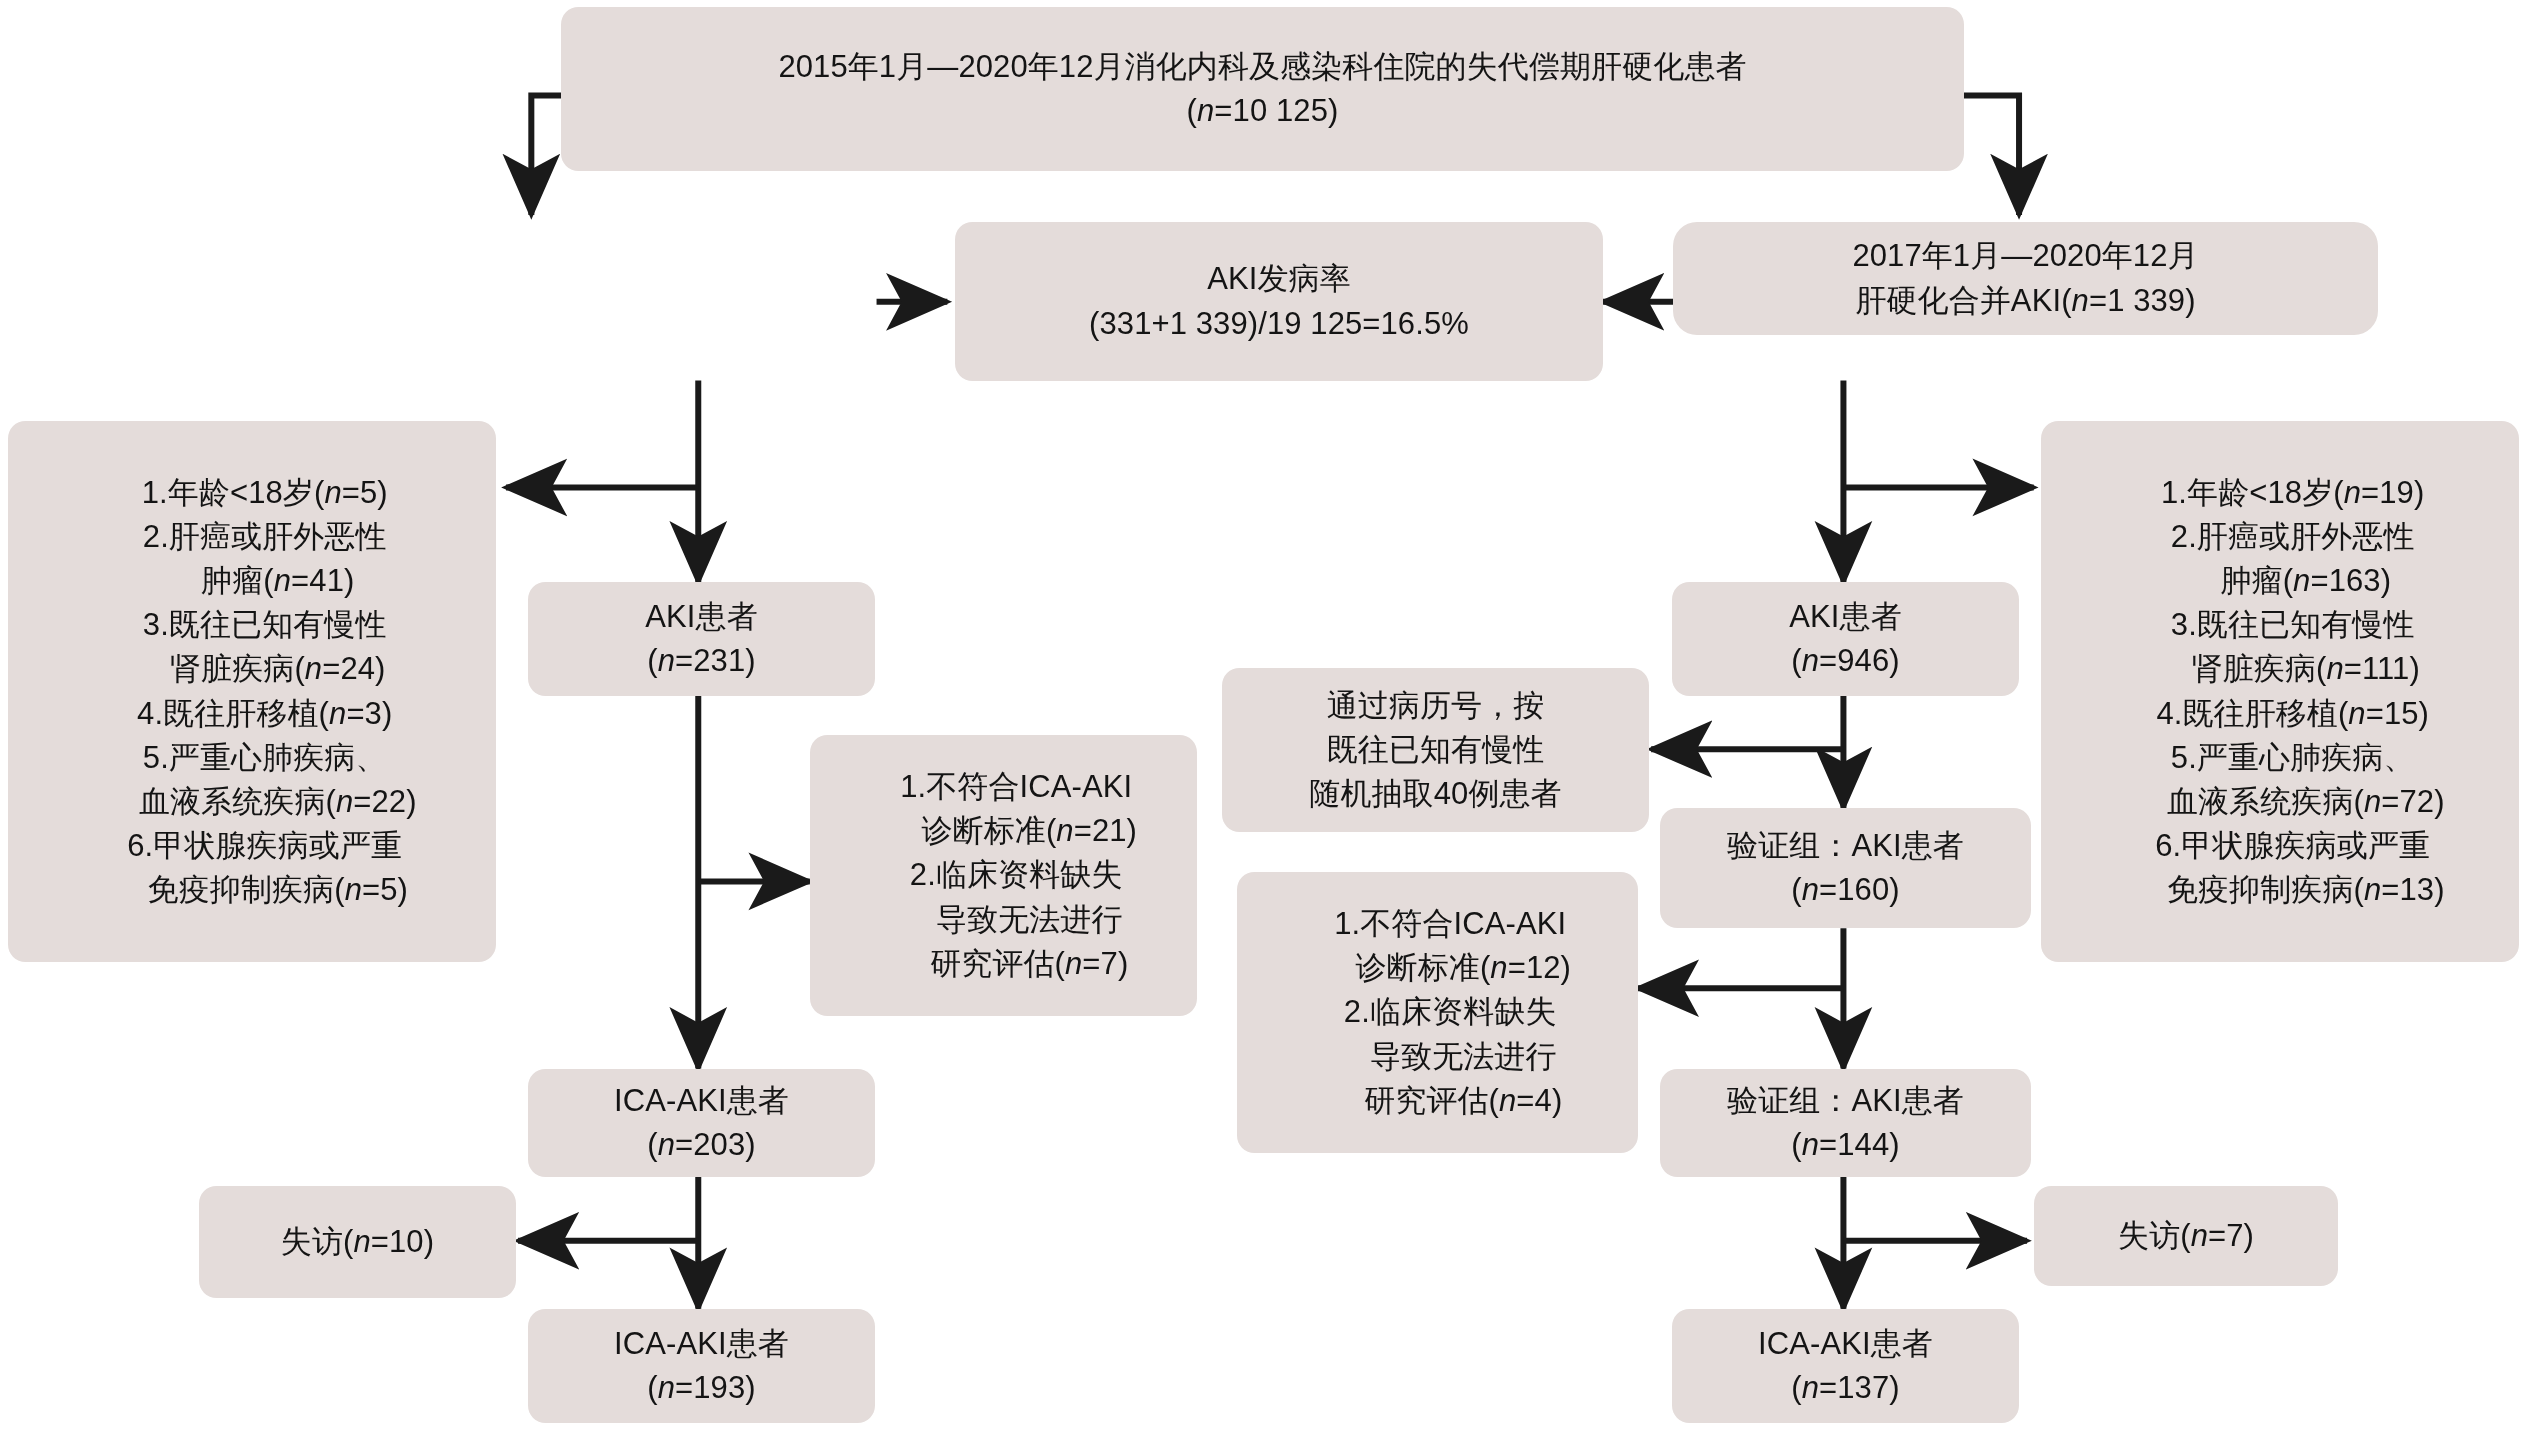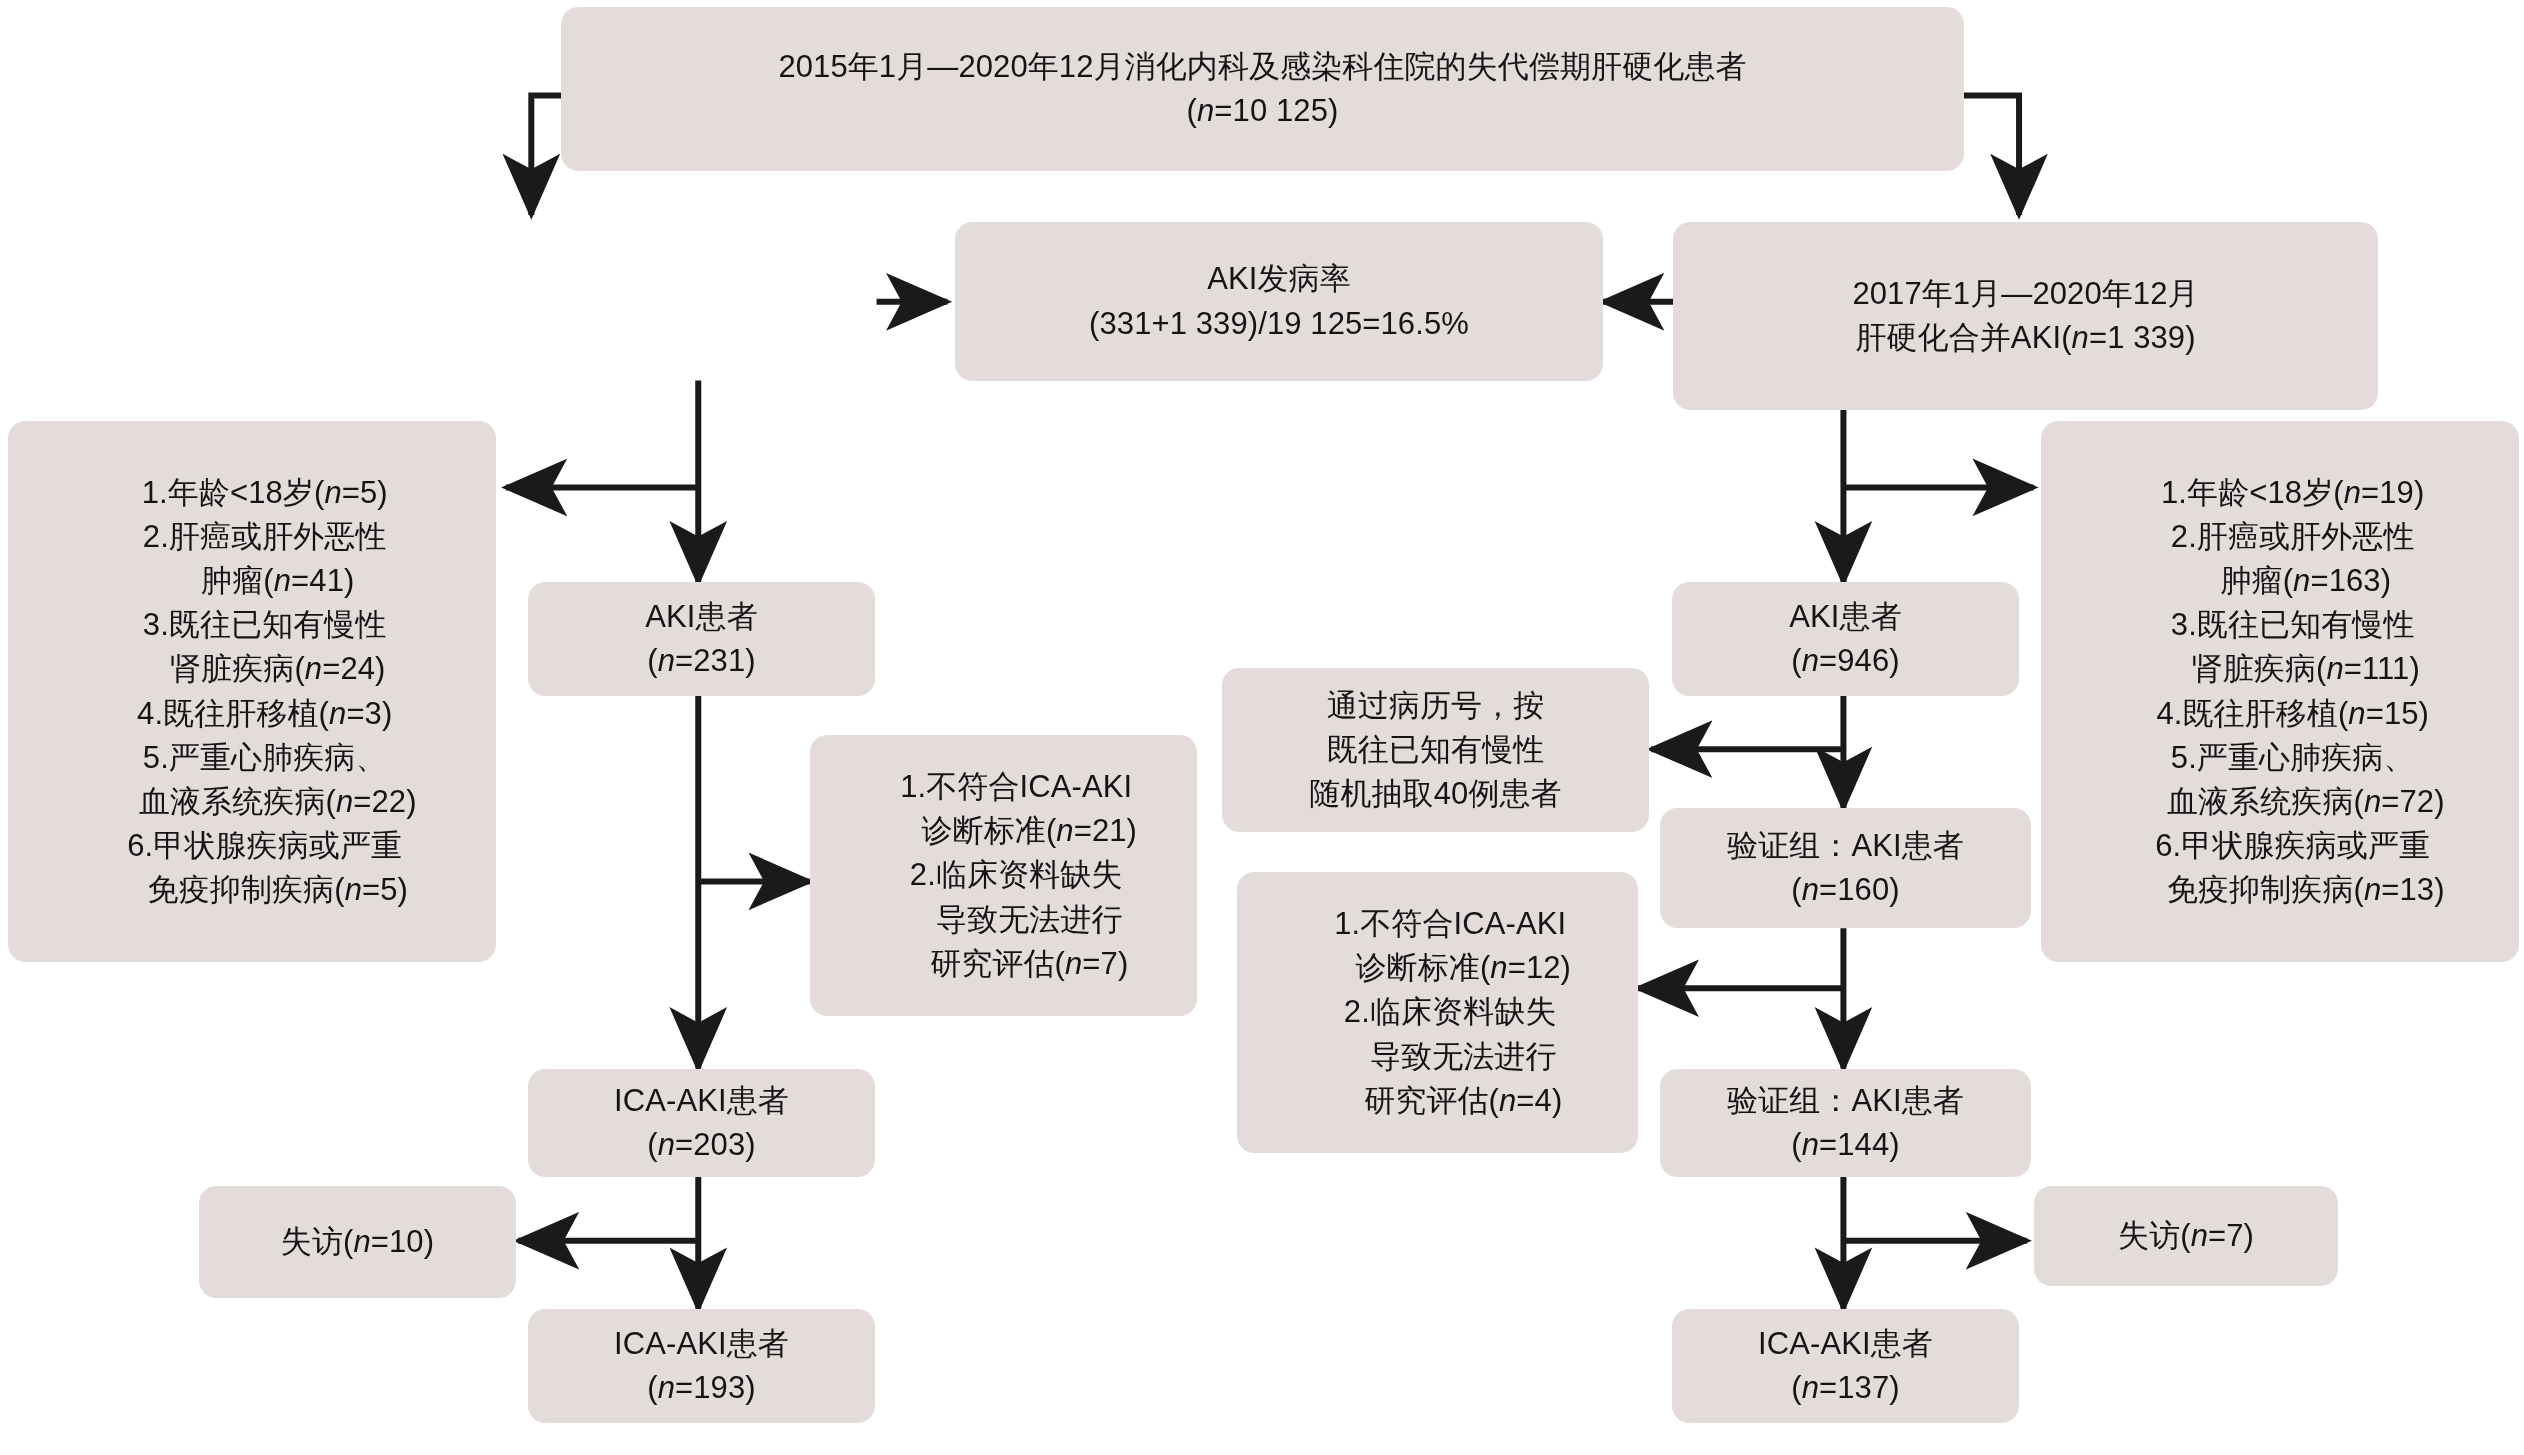--- a/index.html
+++ b/index.html
@@ -84,21 +84,21 @@
     <span class="ln">2015年1月—2020年12月消化内科及感染科住院的失代偿期肝硬化患者</span>
     <span class="ln">(<span class="ital">n</span>=10 125)</span>
   </div>
 
 
   <div class="box center" style="left:955px;top:222px;width:648px;height:159px;">
     <span class="ln">AKI发病率</span>
     <span class="ln">(331+1 339)/19 125=16.5%</span>
   </div>
 
-  <div class="box center" style="left:1673px;top:222px;width:705px;height:188px;">
+  <div class="box center" style="left:1673px;top:222px;width:705px;height:113px;border-radius:24px;">
     <span class="ln">2017年1月—2020年12月</span>
     <span class="ln">肝硬化合并AKI(<span class="ital">n</span>=1 339)</span>
   </div>
 
   <div class="box left" style="left:8px;top:421px;width:488px;height:541px;">
     <span class="ln">1.年龄&lt;18岁(<span class="ital">n</span>=5)</span>
     <span class="ln">2.肝癌或肝外恶性</span>
     <span class="ln">&nbsp;&nbsp;&nbsp;肿瘤(<span class="ital">n</span>=41)</span>
     <span class="ln">3.既往已知有慢性</span>
     <span class="ln">&nbsp;&nbsp;&nbsp;肾脏疾病(<span class="ital">n</span>=24)</span>

